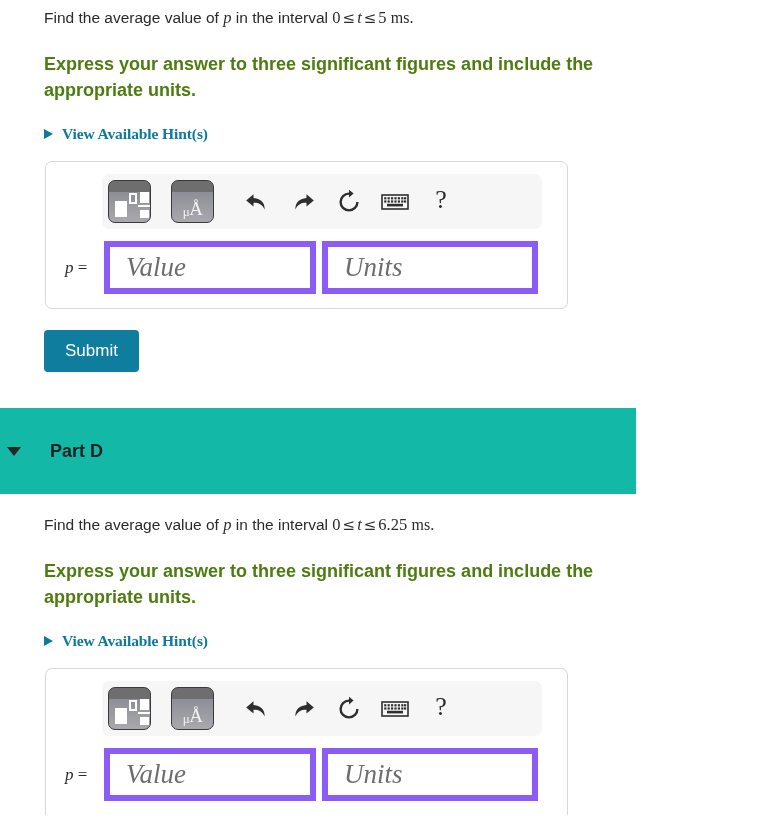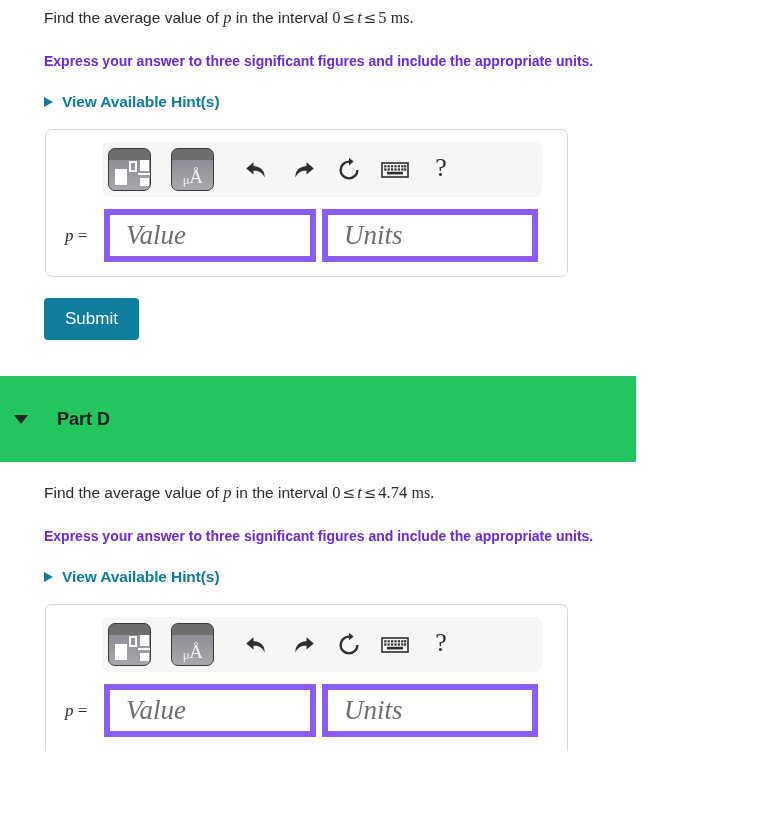--- a/index.html
+++ b/index.html
@@ -39,36 +39,37 @@
     font-family: "DejaVu Serif", serif;
     font-size: 15px;
     padding: 0 2px;
   }
   .qtext .mathunit {
     font-family: "Liberation Serif", serif;
     font-size: 16px;
   }
 
   .instruction {
-    font-size: 14px;
+    font-size: 18px;
     font-weight: bold;
     line-height: 1.45;
-    color: #6d28d9;
+    color: #4d7c0f;
     padding: 0 20px 0 44px;
     max-width: 712px;
   }
 
   
   .hints-row {
     padding: 0 44px;
     display: flex;
     align-items: center;
     gap: 9px;
     cursor: pointer;
     width: max-content;
+    font-family: Liberation Serif, serif;
   }
   .hints-caret {
     width: 0; height: 0;
     border-left: 9px solid #0c7a9c;
     border-top: 5.5px solid transparent;
     border-bottom: 5.5px solid transparent;
     display: block;
   }
   .hints-label {
     color: #0c7a9c;
@@ -200,25 +201,25 @@
     border-radius: 4px;
     font-family: "Liberation Sans", sans-serif;
     font-size: 17px;
     padding: 11px 21px;
     cursor: pointer;
     display: inline-block;
   }
 
   
   .part-band {
-    background: #22c55e;
+    background: #14b8a6;
     height: 86px;
     display: flex;
     align-items: center;
-    padding-left: 8px;
+    padding-left: 1px;
     box-sizing: border-box;
   }
   .part-caret {
     width: 0; height: 0;
     border-top: 9px solid #262626;
     border-left: 7px solid transparent;
     border-right: 7px solid transparent;
     margin-right: 29px;
     margin-left: 6px;
     cursor: pointer;
@@ -328,21 +329,21 @@
   </div>
 
   <div style="margin-top:36px;">
 
     <div class="part-band">
       <span class="part-caret"></span>
       <span class="part-title">Part D</span>
     </div>
 
     <div class="qtext" style="padding-top:19px;">
-      <span>Find the average value of </span><span class="mathvar">p</span><span> in the interval </span><span class="mathnum">0</span><span class="mathop">≤</span><span class="mathvar">t</span><span class="mathop">≤</span><span class="mathnum">4.74</span>&nbsp;<span class="mathunit">ms</span><span class="mathunit">.</span>
+      <span>Find the average value of </span><span class="mathvar">p</span><span> in the interval </span><span class="mathnum">0</span><span class="mathop">≤</span><span class="mathvar">t</span><span class="mathop">≤</span><span class="mathnum">6.25</span>&nbsp;<span class="mathunit">ms</span><span class="mathunit">.</span>
     </div>
 
     <div class="instruction" style="margin-top:21px;">Express your answer to three significant figures and include the appropriate units.</div>
 
     <div class="hints-row" style="margin-top:22px;">
       <span class="hints-caret"></span>
       <span class="hints-label">View Available Hint(s)</span>
     </div>
 
     <div class="answer-card clipped" style="margin-top:18px;">

